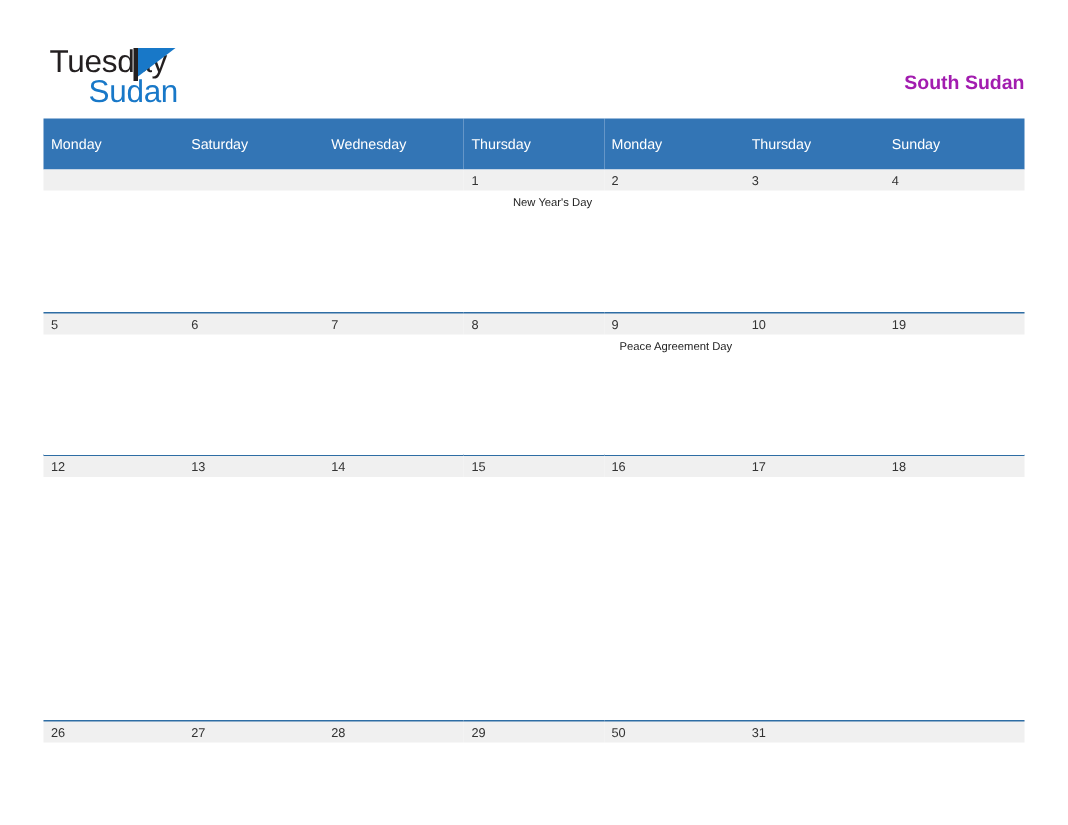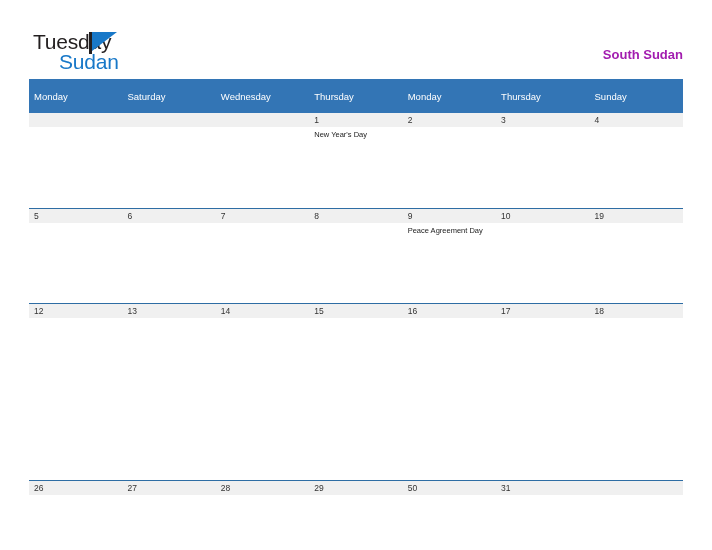--- a/index.html
+++ b/index.html
@@ -152,20 +152,21 @@
   }
 
   .events {
     padding: 3px 8px 0 5px;
     font-size: 7.5px;
     line-height: 10.5px;
     color: #222222;
   }
   .event {
     display: block;
+    text-align: right;
   }
 </style>
 </head>
 <body>
 
 <div class="page">
 
   <div class="header">
 
     <div class="logo">

